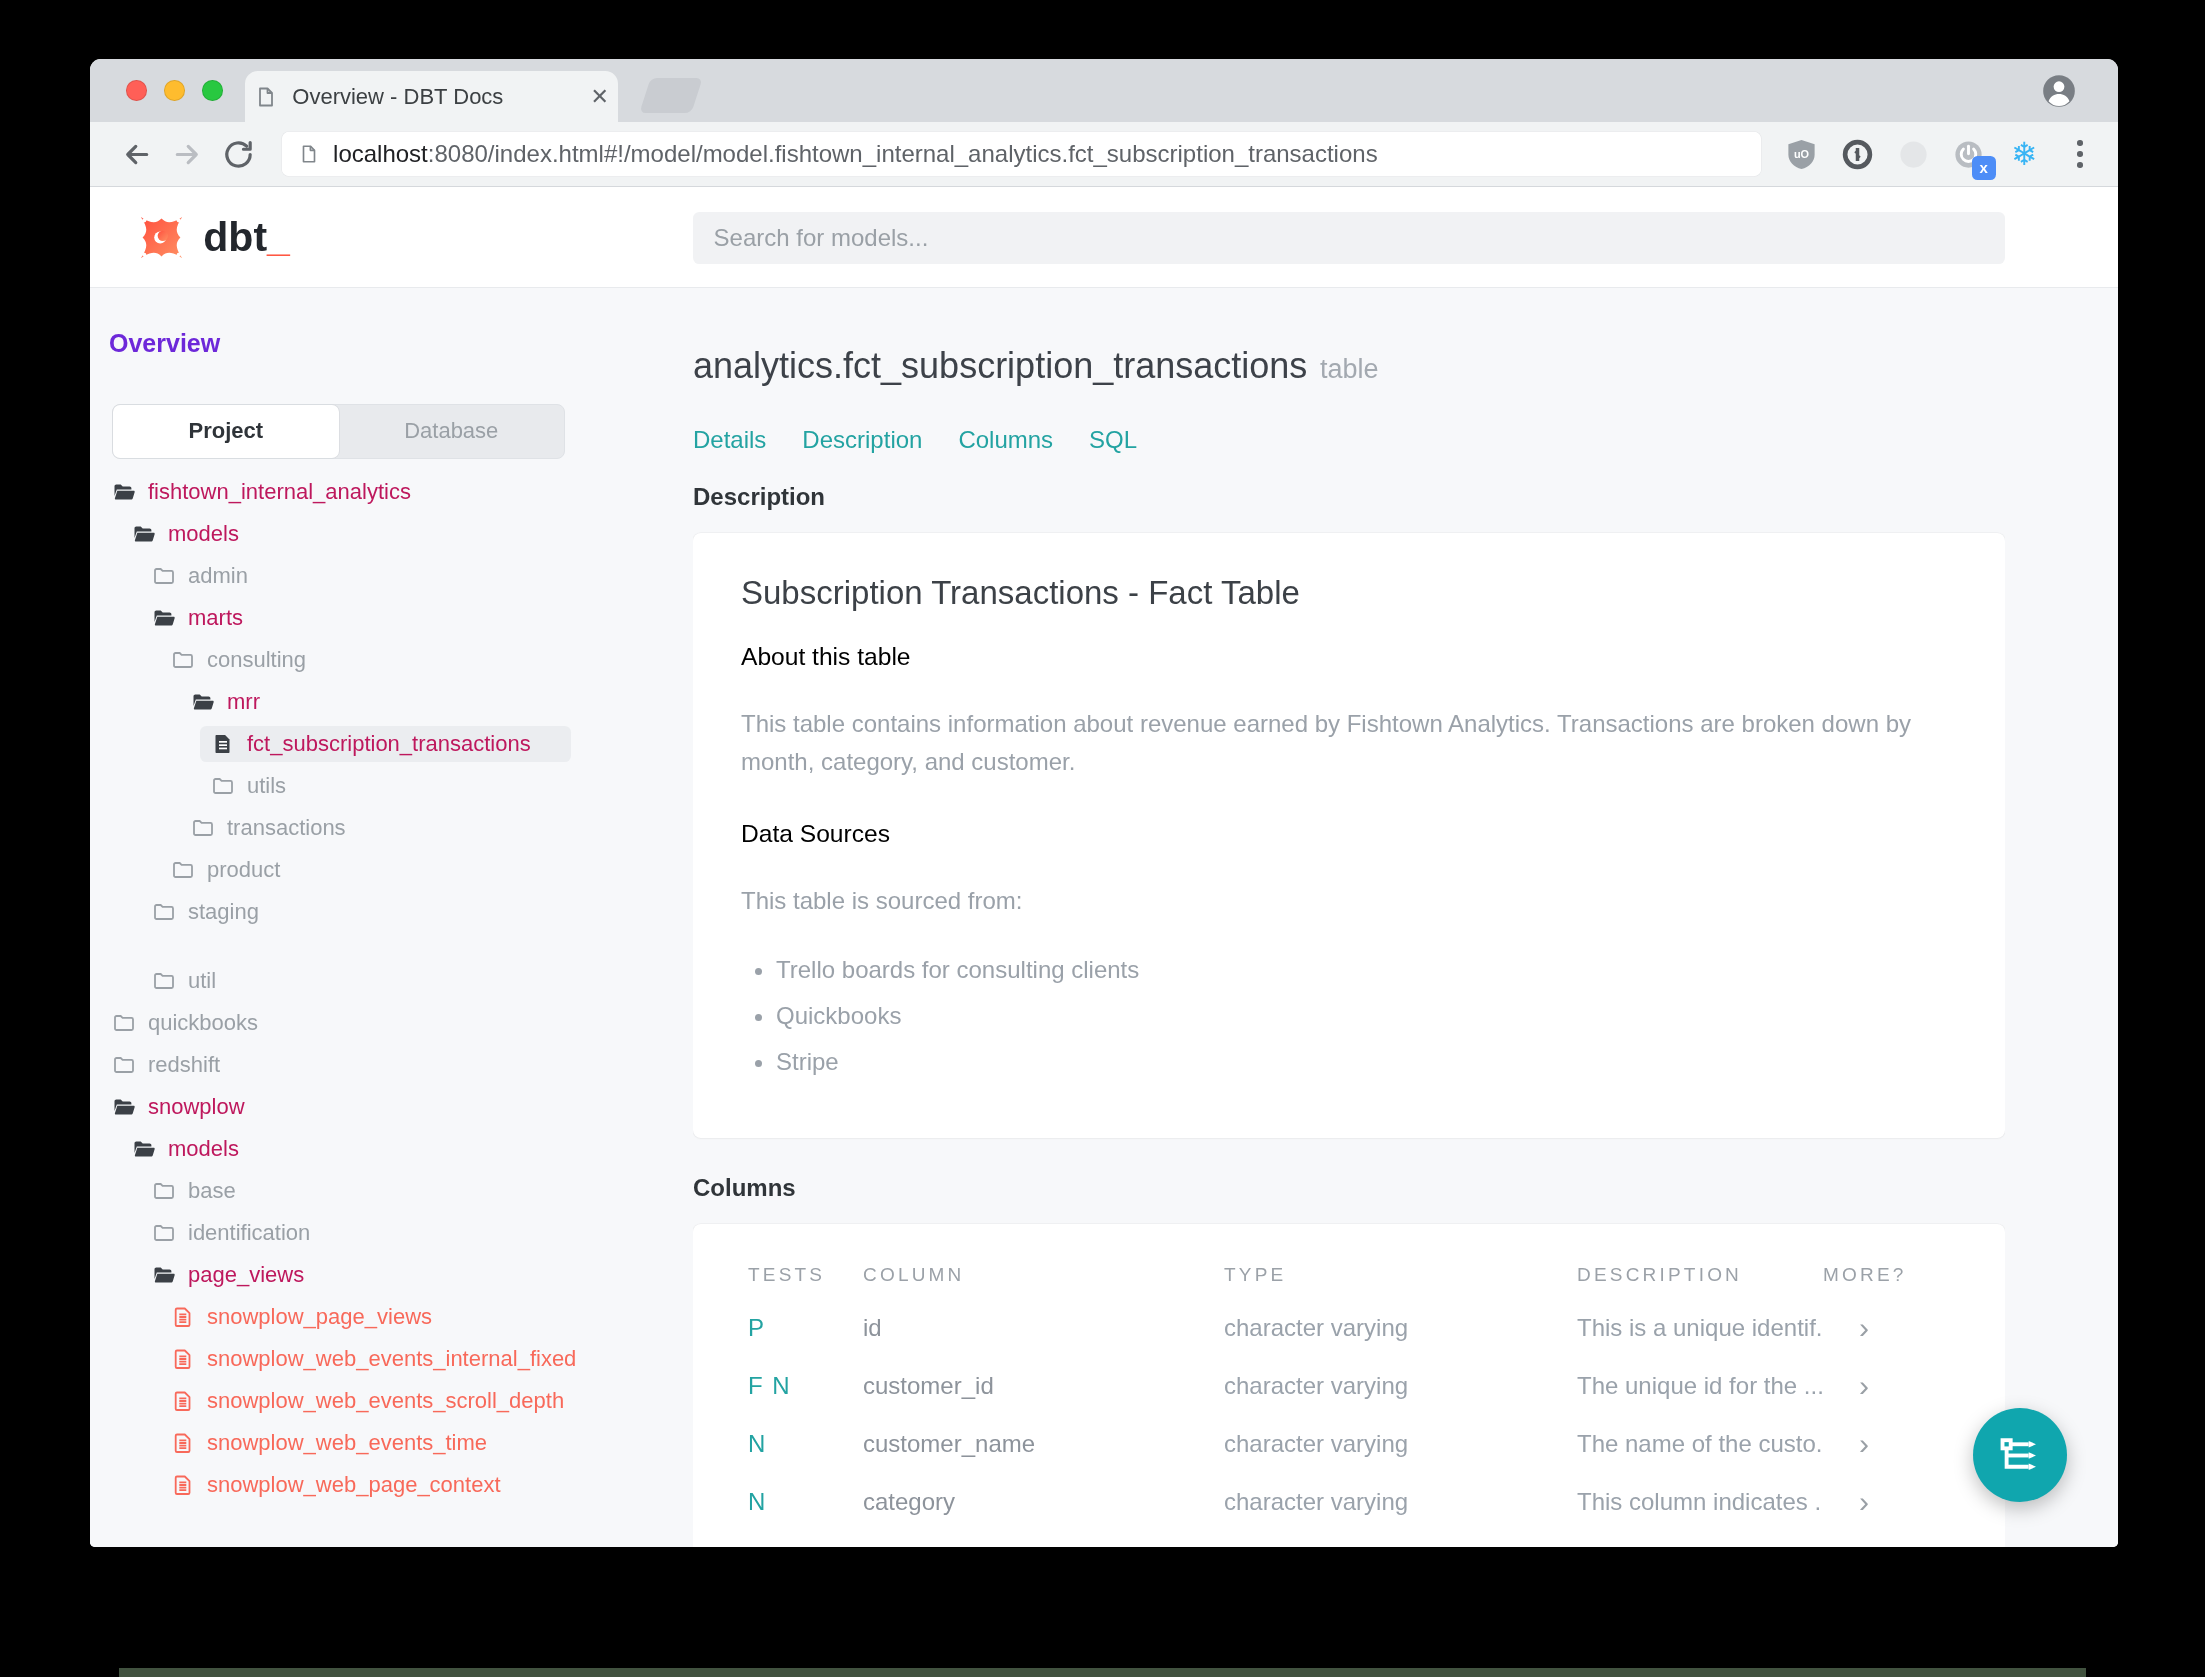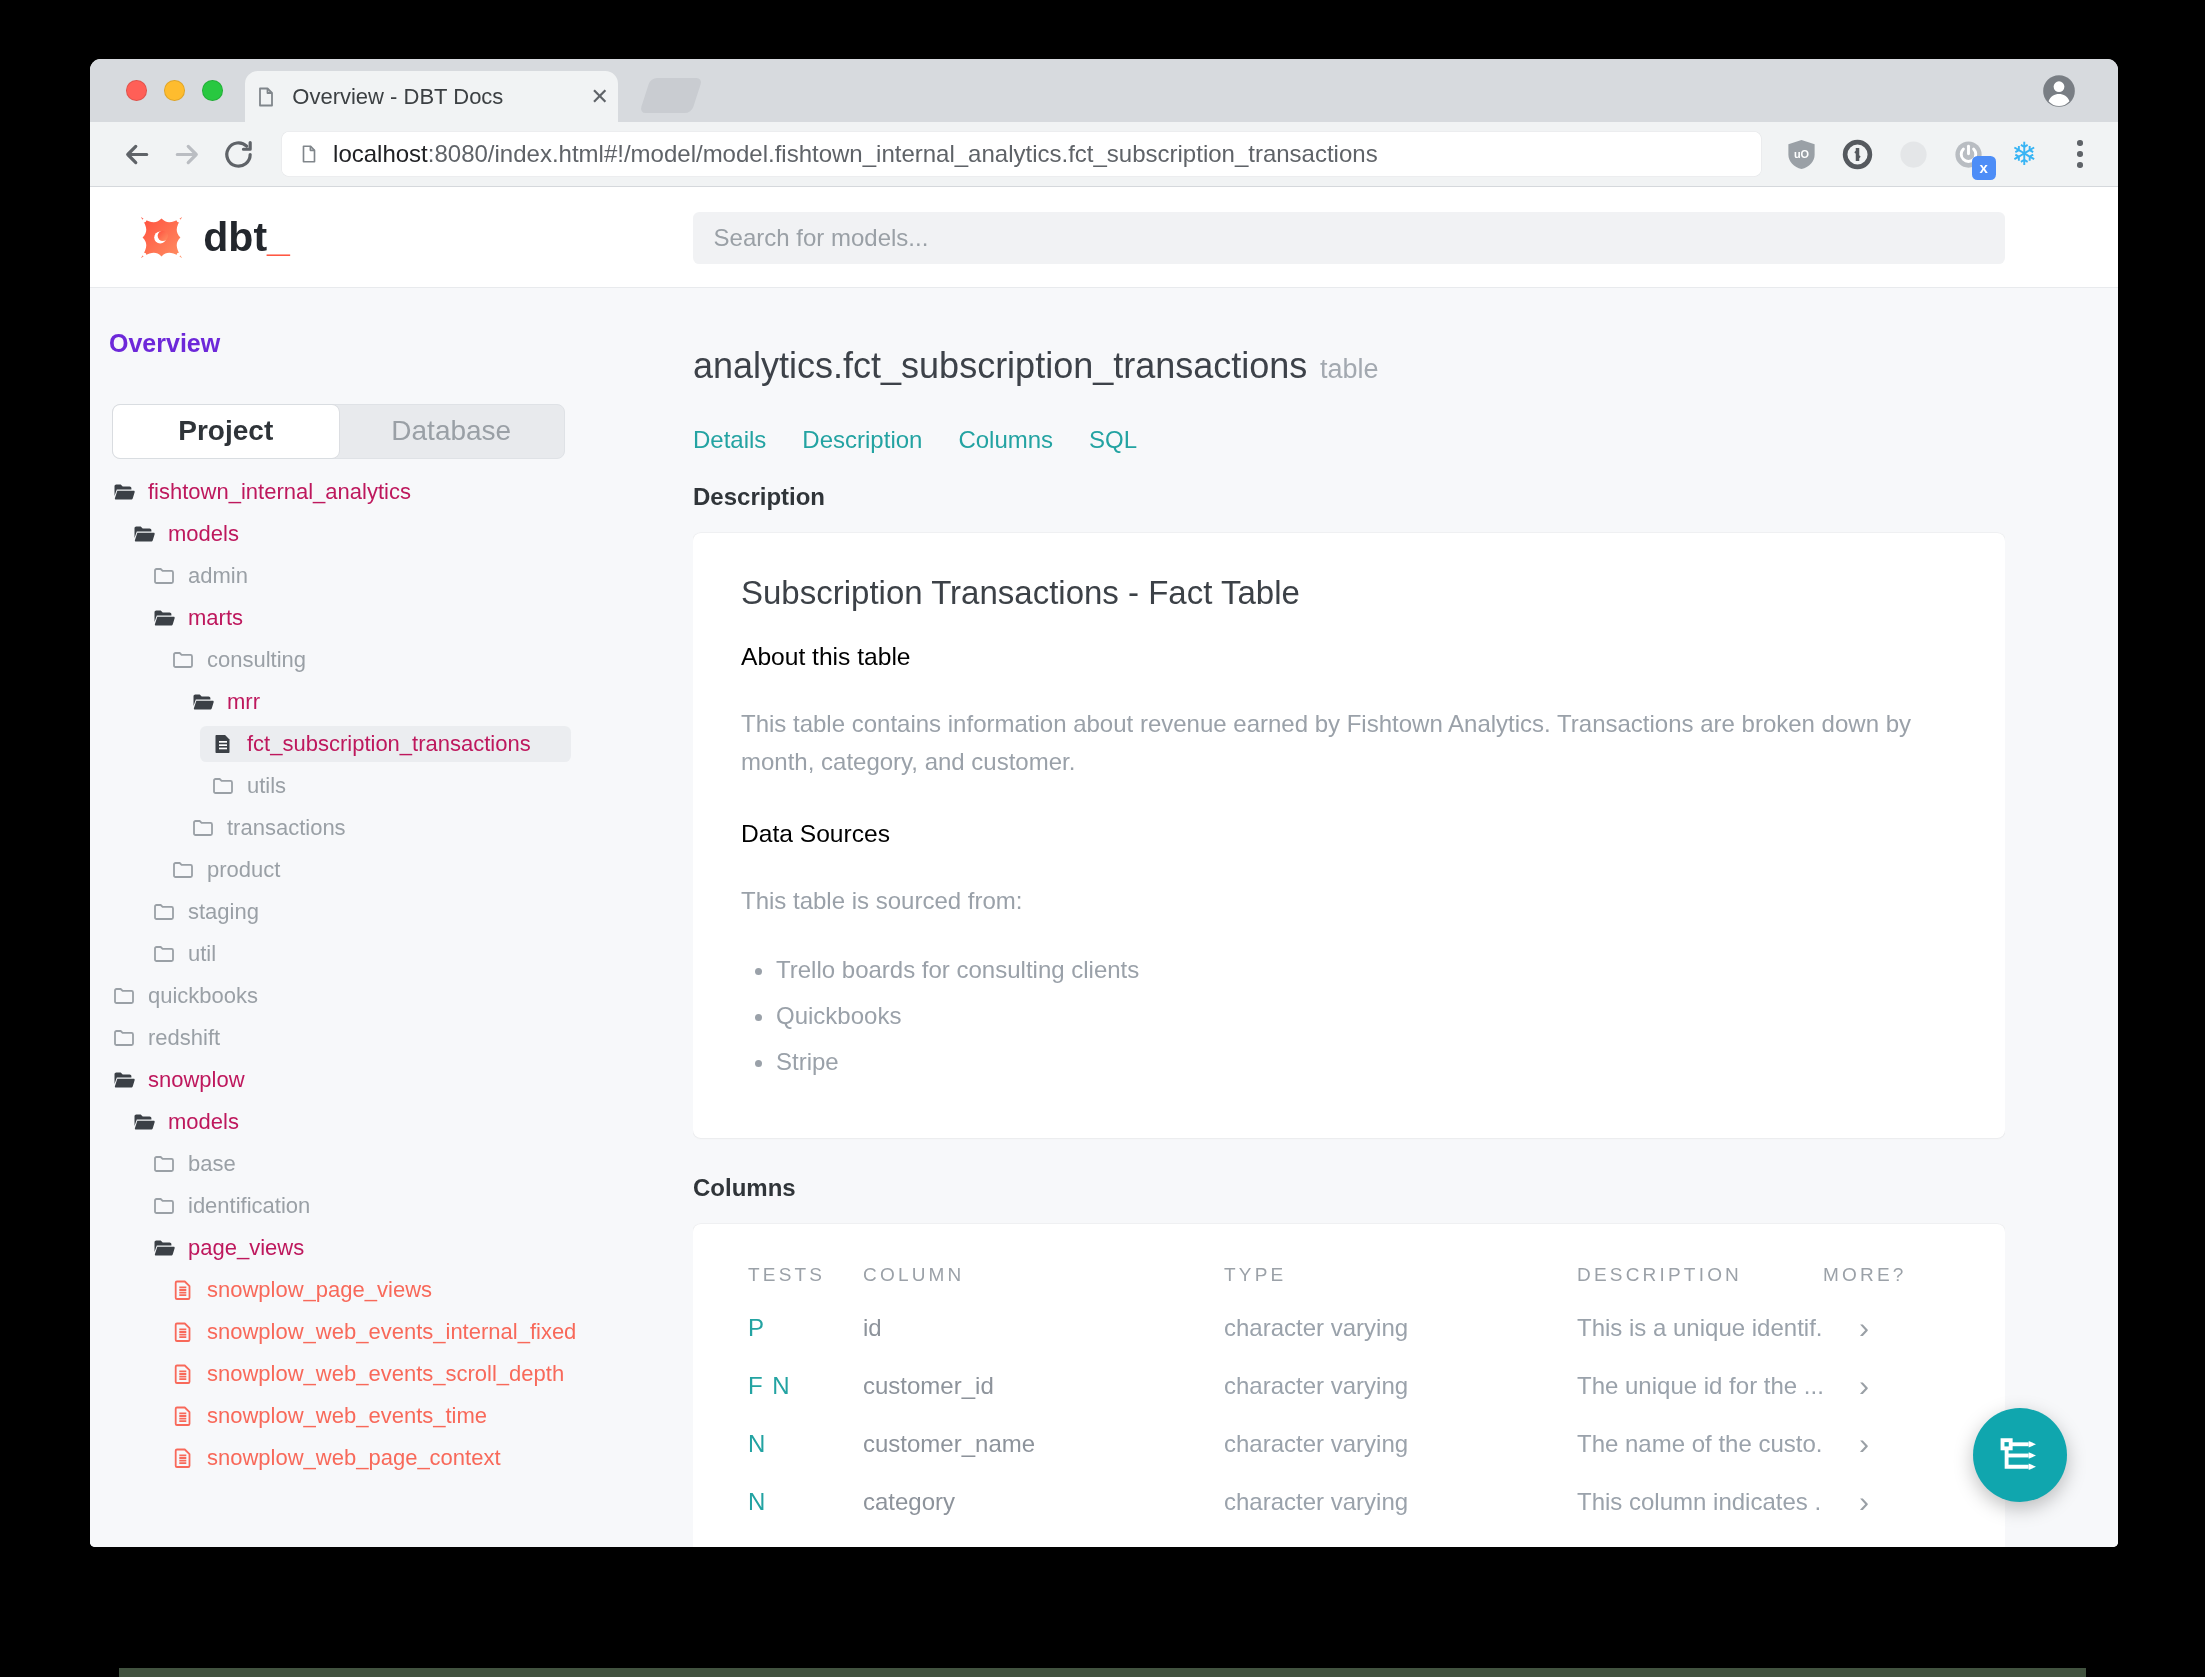--- a/index.html
+++ b/index.html
@@ -48,21 +48,21 @@
   .search-input{position:absolute;left:603px;top:24.6px;width:1312px;height:52px;background:#f1f2f4;border:none;border-radius:6.3px;padding:0 20.6px;font-size:24px;color:#3c4043;font-family:inherit;outline:none;}
   .search-input::placeholder{color:#9aa0a6;}
 
   
   .content{flex:1;display:flex;background:#f7f8fa;overflow:hidden;}
 
   
   .sidebar{width:603px;flex:none;padding:41px 0 0 11px;overflow:hidden;}
   .overview-label{font-size:25px;font-weight:700;color:#6d28d9;line-height:28.5px;margin-left:8px;}
   .segmented{margin:46px 0 0 11px;width:453px;height:55px;background:#e8eaed;border:0.8px solid #dfe2e6;border-radius:8px;display:flex;padding:0;}
-  .seg{flex:1;display:flex;align-items:center;justify-content:center;font-size:28px;border-radius:7.1px;color:#9aa0a6;}
+  .seg{flex:1;display:flex;align-items:center;justify-content:center;font-size:22px;border-radius:7.1px;color:#9aa0a6;}
   .seg.active{background:#fff;color:#2f3439;font-weight:700;box-shadow:0 0 0 0.8px #d8dbdf;}
   .tree{margin-top:12.7px;}
   .tree-row{height:42px;display:flex;align-items:center;}
   .pill{flex:1;min-width:0;margin-right:122px;height:36px;display:flex;align-items:center;gap:12px;padding:0 11px;border-radius:6.3px;white-space:nowrap;}
   .pill.selected{background:#ebedf0;}
   .pill svg{width:24px;height:24px;flex:none;}
   .tree-label{font-size:22px;}
   .c-dark{color:#be185d;}
   .c-gray{color:#9aa0a6;}
   .c-red{color:#f8695a;}
@@ -303,21 +303,21 @@
               </div>
             </div>
             <div class="tree-row" style="padding-left: 40px;">
               <div class="pill">
                 <svg viewBox="0 0 24 24" fill="none" stroke="#9aa0a6" stroke-width="1.8" stroke-linejoin="round">
                   <path d="M3 6.5c0-.8.7-1.5 1.5-1.5h4.2l1.9 1.9h8.9c.8 0 1.5.7 1.5 1.5v9.1c0 .8-.7 1.5-1.5 1.5h-15c-.8 0-1.5-.7-1.5-1.5V6.5z"></path>
                 </svg>
                 <span class="tree-label c-gray">staging</span>
               </div>
             </div>
-            <div class="tree-row" style="padding-left: 40px;">
+            <div class="tree-row" style="padding-left: 40px; margin-top: 27px;">
               <div class="pill">
                 <svg viewBox="0 0 24 24" fill="none" stroke="#9aa0a6" stroke-width="1.8" stroke-linejoin="round">
                   <path d="M3 6.5c0-.8.7-1.5 1.5-1.5h4.2l1.9 1.9h8.9c.8 0 1.5.7 1.5 1.5v9.1c0 .8-.7 1.5-1.5 1.5h-15c-.8 0-1.5-.7-1.5-1.5V6.5z"></path>
                 </svg>
                 <span class="tree-label c-gray">util</span>
               </div>
             </div>
             <div class="tree-row" style="padding-left: 0px;">
               <div class="pill">
                 <svg viewBox="0 0 24 24" fill="none" stroke="#9aa0a6" stroke-width="1.8" stroke-linejoin="round">

